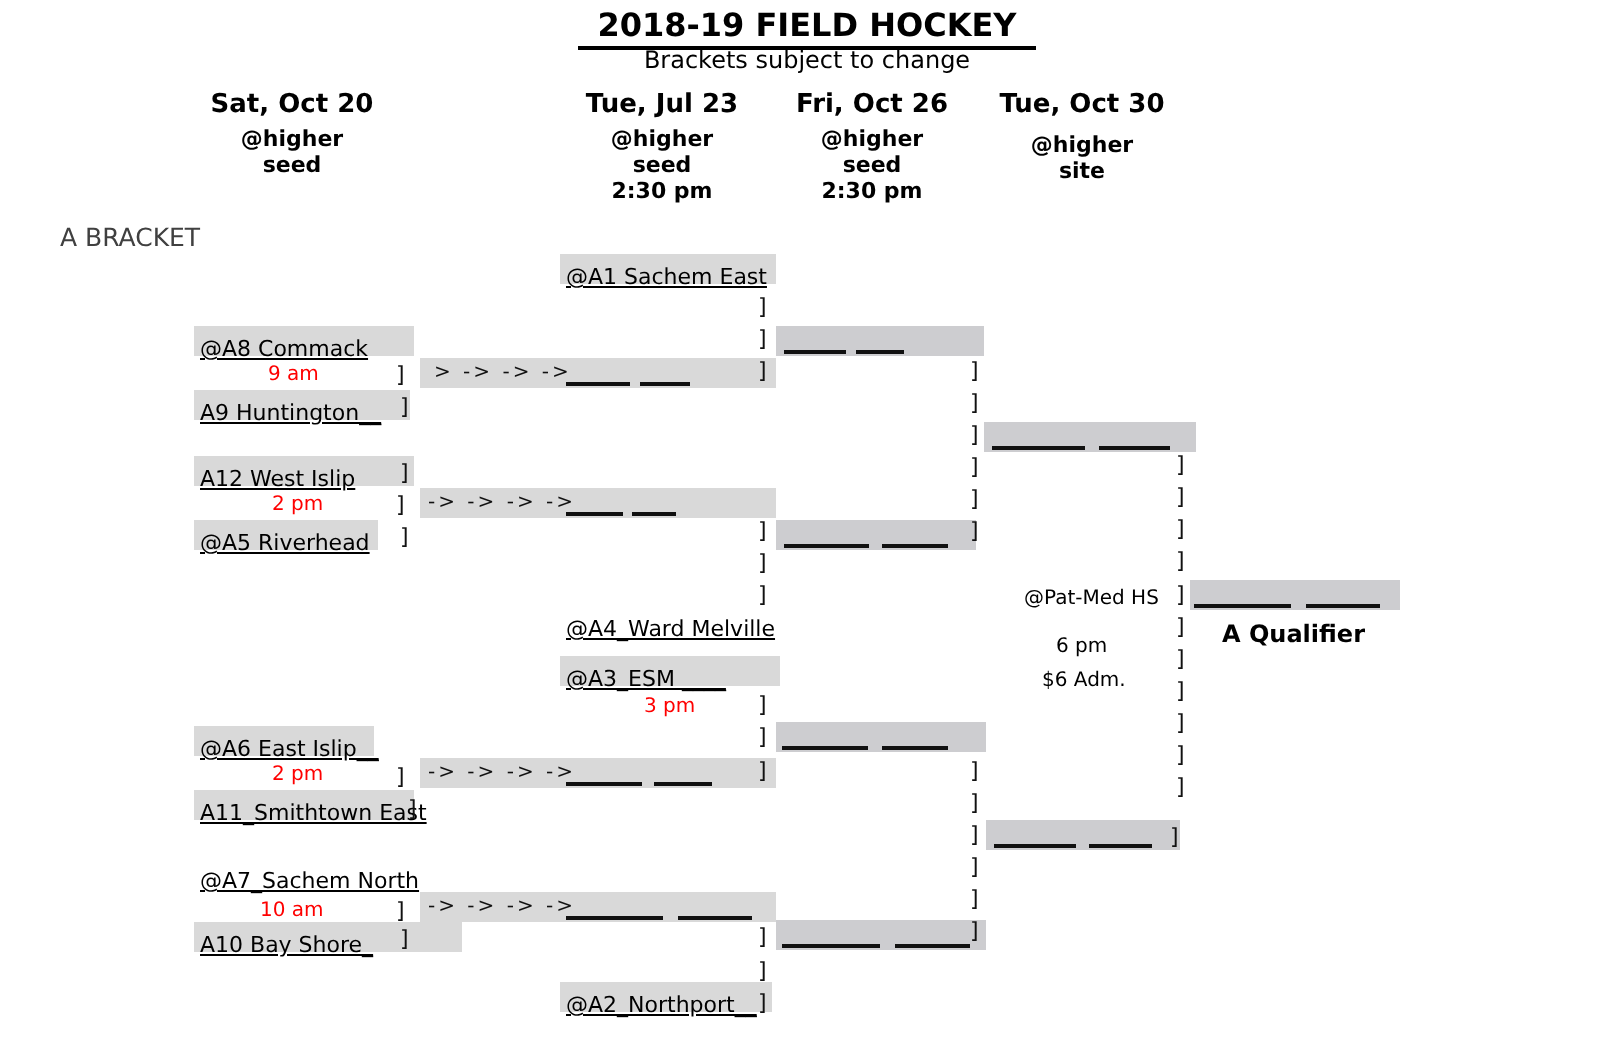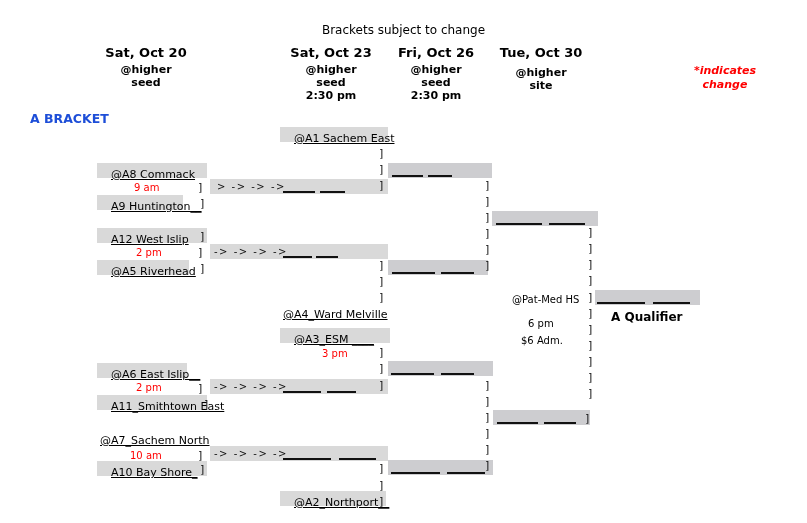--- a/index.html
+++ b/index.html
@@ -6,83 +6,80 @@
   #stage{position:relative;width:807px;height:523px;background:#ffffff;
          font-family:"DejaVu Sans","Liberation Sans",sans-serif;color:#000;overflow:hidden;}
   .abs{position:absolute;}
   .ttl{top:3px;left:0;width:100%;text-align:center;font-size:16px;font-weight:bold;}
   .ttl span{display:inline-block;border-bottom:2px solid #000;padding:0 10px 1px 10px;}
   .sub{top:23px;left:0;width:100%;text-align:center;font-size:12px;}
   .hdr{text-align:center;font-size:13px;font-weight:bold;line-height:15px;}
   .hdr .hs{display:block;font-weight:bold;font-size:11px;line-height:13px;}
   .hdr .gap{display:block;height:3px;}
   .note{font-size:11px;font-weight:bold;font-style:italic;color:#fe0000;text-align:center;line-height:14px;}
-  .blabel{font-size:12.5px;font-weight:bold;color:#1d4ed8;}
+  .blabel{font-size:12.5px;font-weight:normal;color:#404040;}
   .bar{position:absolute;height:15px;background:#d9d9d9;}
   .slotbar{background:#cdcdd0;}
-  .nm{display:inline-block;padding-left:14px;font-size:11px;line-height:15px;
+  .nm{display:inline-block;padding-left:3px;font-size:11px;line-height:15px;
       text-decoration:underline;white-space:nowrap;}
   .nmw{position:absolute;font-size:11px;line-height:15px;text-decoration:underline;white-space:nowrap;}
   .t{position:absolute;font-size:10px;line-height:15px;white-space:nowrap;}
   .red{color:#fe0000;}
   .arr{position:absolute;font-size:10px;line-height:15px;letter-spacing:1.5px;color:#111;white-space:nowrap;}
   .br{position:absolute;font-size:11px;line-height:15px;font-style:normal;color:#111;}
   .blank{position:absolute;height:2px;
          background:linear-gradient(90deg,#111 0 52%,rgba(0,0,0,0) 52% 60%,#111 60% 100%);}
   .champ{position:absolute;font-size:12px;font-weight:bold;white-space:nowrap;}
 </style>
 </head>
 <body>
 
 <div id="stage">
 
+  <div class="abs ttl"><span>2018-19  FIELD HOCKEY</span></div>
   <div class="abs sub">Brackets subject to change</div>
 
   <div class="abs hdr" style="left:86px;top:45px;width:120px">
     <span>Sat, Oct 20</span>
     <span class="gap"></span>
     <span class="hs">@higher</span>
     <span class="hs">seed</span>
   </div>
   <div class="abs hdr" style="left:271px;top:45px;width:120px">
-    <span>Sat, Oct 23</span>
+    <span>Tue, Jul 23</span>
     <span class="gap"></span>
     <span class="hs">@higher</span>
     <span class="hs">seed</span>
     <span class="hs">2:30 pm</span>
   </div>
   <div class="abs hdr" style="left:376px;top:45px;width:120px">
     <span>Fri, Oct 26</span>
     <span class="gap"></span>
     <span class="hs">@higher</span>
     <span class="hs">seed</span>
     <span class="hs">2:30 pm</span>
   </div>
   <div class="abs hdr" style="left:481px;top:45px;width:120px">
     <span>Tue, Oct 30</span>
     <span class="gap"></span><span class="gap"></span>
     <span class="hs">@higher</span>
     <span class="hs">site</span>
   </div>
 
-  <div class="abs note" style="left:680px;top:64px;width:90px">
-    <span style="display:block">*indicates</span>
-    <span style="display:block">change</span>
-  </div>
 
   <div class="abs blabel" style="left:30px;top:111px">A BRACKET</div>
 
   <div class="bar" style="left:97px;top:163px;width:110px"><span class="nm">@A8 Commack</span></div>
-  <div class="bar" style="left:97px;top:195px;width:86px"><span class="nm">A9 Huntington__</span></div>
+  <div class="bar" style="left:97px;top:195px;width:108px"><span class="nm">A9 Huntington__</span></div>
   <div class="bar" style="left:97px;top:228px;width:110px"><span class="nm">A12 West Islip</span></div>
   <div class="bar" style="left:97px;top:260px;width:92px"><span class="nm">@A5 Riverhead</span></div>
   <div class="bar" style="left:97px;top:363px;width:90px"><span class="nm">@A6 East Islip__</span></div>
   <div class="bar" style="left:97px;top:395px;width:110px"><span class="nm">A11_Smithtown East</span></div>
   <span class="nmw" style="left:100px;top:433px">@A7_Sachem North</span>
-  <div class="bar" style="left:97px;top:461px;width:110px"><span class="nm">A10 Bay Shore_</span></div>
+  <div class="bar" style="left:97px;top:461px;width:134px"><span class="nm">A10 Bay Shore_</span></div>
 
   <div class="bar" style="left:280px;top:127px;width:108px"><span class="nm">@A1 Sachem East</span></div>
   <span class="nmw" style="left:283px;top:307px">@A4_Ward Melville</span>
   <div class="bar" style="left:280px;top:328px;width:110px"><span class="nm">@A3_ESM ____</span></div>
   <div class="bar" style="left:280px;top:491px;width:106px"><span class="nm">@A2_Northport__</span></div>
 
   <span class="t red" style="left:134px;top:180px">9 am</span>
   <span class="t red" style="left:136px;top:245px">2 pm</span>
   <span class="t red" style="left:322px;top:346px">3 pm</span>
   <span class="t red" style="left:136px;top:380px">2 pm</span>

